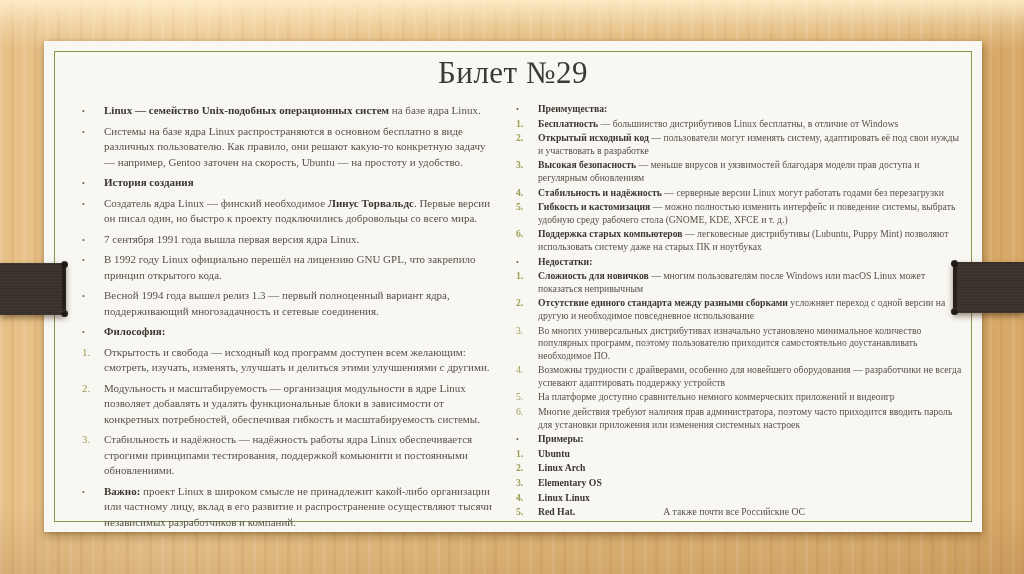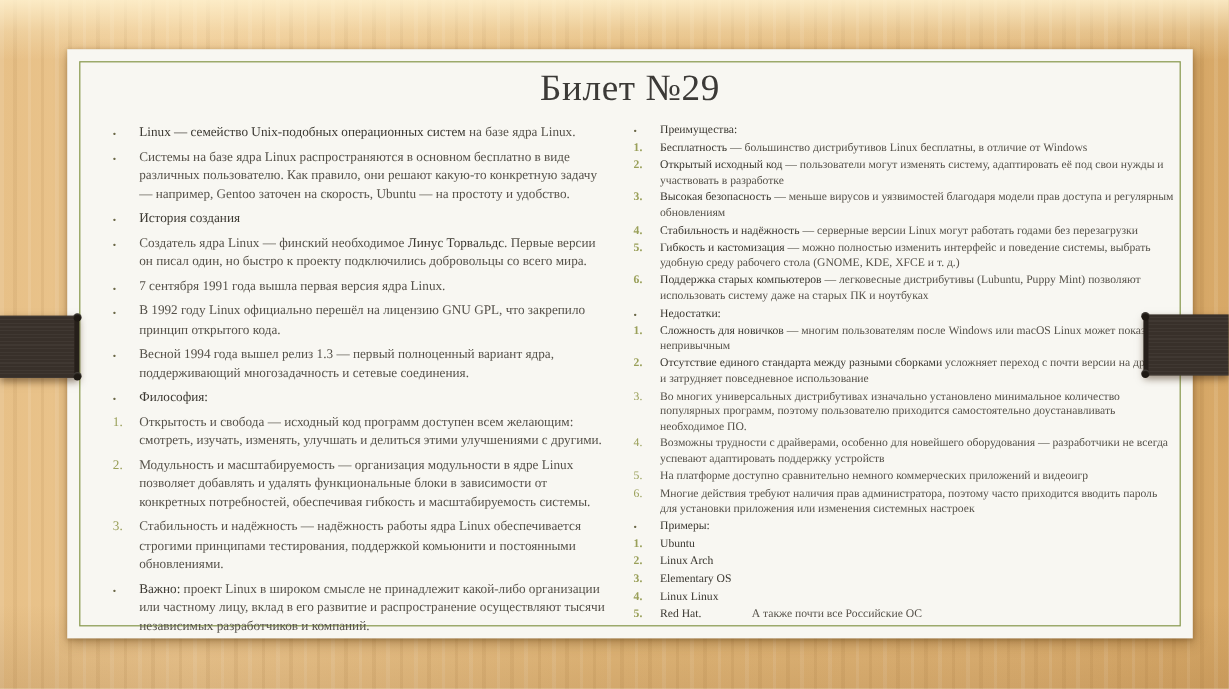--- a/index.html
+++ b/index.html
@@ -13,21 +13,21 @@
       linear-gradient(0deg, rgba(120,75,25,0.16) 0px, rgba(120,75,25,0) 70px),
       linear-gradient(180deg, rgba(255,242,208,0.85) 0px, rgba(255,242,208,0.30) 26px, rgba(255,242,208,0) 50px),
       repeating-linear-gradient(90deg,
         rgba(255,255,255,0.10) 0px 3px,
         rgba(0,0,0,0) 3px 11px,
         rgba(140,95,40,0.09) 11px 14px,
         rgba(0,0,0,0) 14px 23px),
       linear-gradient(90deg, #e7c087 0%, #eec992 16%, #e4ba7c 50%, #dfb375 84%, #d7a867 100%);
   }
   .slide{
-    position:absolute;left:56px;top:41px;width:938px;height:491px;
+    position:absolute;left:44px;top:41px;width:938px;height:491px;
     background:var(--slide_bg,#f8f7f2);
     box-shadow:1px 4px 10px rgba(105,68,22,0.45), 0 1px 3px rgba(105,68,22,0.30);
   }
   .slide-border{
     position:absolute;inset:10px;border:1px solid var(--border_green,#85974a);
     pointer-events:none;
   }
   .title{
     margin:0;padding-top:14px;text-align:center;
     font-size:31px;font-weight:normal;letter-spacing:0.5px;
@@ -38,22 +38,22 @@
   .col-right{left:472px;width:450px;}
   .item{display:flex;align-items:flex-start;}
   .col-left .item{font-size:11px;line-height:15.5px;margin-bottom:5px;color:var(--text,#56524a);}
   .col-right .item{font-size:9.7px;line-height:12.6px;margin-bottom:2px;color:var(--text,#56524a);}
   .marker{flex:0 0 22px;color:var(--marker,#9aa05a);}
   .marker.bullet{font-size:8px;color:#6b6848;transform:translateY(1px);}
   .col-left .marker.bullet{line-height:15.5px;}
   .col-right .marker.bullet{line-height:12.6px;}
   .marker.bold{font-weight:bold;}
   .item-text{flex:1 1 auto;}
-  .item-text .b{font-weight:normal;color:var(--text_bold,#3b3831);}
-  .item-text .note{margin-left:42px;font-weight:normal;color:var(--text,#56524a);}
+  .item-text .b{font-weight:bold;color:var(--text_bold,#3b3831);}
+  .item-text .note{margin-left:88px;font-weight:normal;color:var(--text,#56524a);}
   .clip{
     position:absolute;background:
       repeating-linear-gradient(0deg, rgba(255,255,255,0.04) 0 1px, rgba(0,0,0,0) 1px 3px),
       var(--clip,#38302a);
     box-shadow:0 3px 6px rgba(55,32,8,0.5);
   }
   .clip-left{left:0;top:263px;width:62px;height:52px;border-right:4px solid #261f1a;}
   .clip-right{right:0;top:262px;width:67px;height:51px;border-left:4px solid #261f1a;}
   .knob{position:absolute;width:7px;height:7px;border-radius:50%;background:#1e1913;box-shadow:inset 0 1px 1px rgba(255,255,255,0.18);}
   .clip-left .knob-top{right:-6px;top:-2px;}
@@ -150,21 +150,21 @@
         <div class="item">
           <span class="marker bullet">•</span>
           <span class="item-text"><span class="b">Недостатки:</span></span>
         </div>
         <div class="item">
           <span class="marker num bold">1.</span>
           <span class="item-text"><span class="b">Сложность для новичков</span><span> — многим пользователям после Windows или macOS Linux может показаться непривычным</span></span>
         </div>
         <div class="item">
           <span class="marker num bold">2.</span>
-          <span class="item-text"><span class="b">Отсутствие единого стандарта между разными сборками</span><span> усложняет переход с почти версии на другую и затрудняет повседневное использование</span></span>
+          <span class="item-text"><span class="b">Отсутствие единого стандарта между разными сборками</span><span> усложняет переход с одной версии на другую и необходимое повседневное использование</span></span>
         </div>
         <div class="item">
           <span class="marker num">3.</span>
           <span class="item-text"><span>Во многих универсальных дистрибутивах изначально установлено минимальное количество популярных программ, поэтому пользователю приходится самостоятельно доустанавливать необходимое ПО.</span></span>
         </div>
         <div class="item">
           <span class="marker num">4.</span>
           <span class="item-text"><span>Возможны трудности с драйверами, особенно для новейшего оборудования — разработчики не всегда успевают адаптировать поддержку устройств</span></span>
         </div>
         <div class="item">

